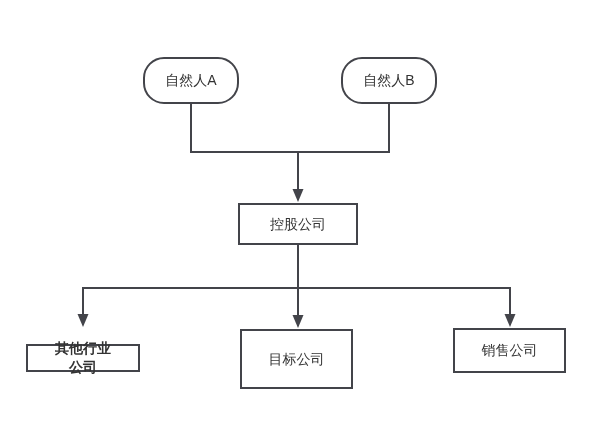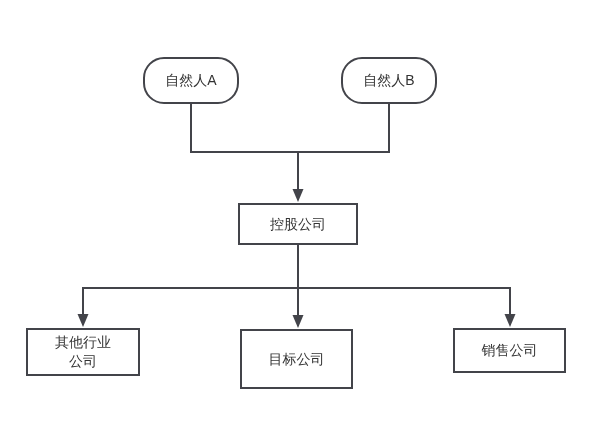--- a/index.html
+++ b/index.html
@@ -36,21 +36,21 @@
     line-height: 19px;
     color: #333333;
   }
   .node.rounded {
     border-radius: 21px;
   }
   
   #node-a       { left: 143px; top: 57px;  width: 96px;  height: 47px; }
   #node-b       { left: 341px; top: 57px;  width: 96px;  height: 47px; }
   #node-holding { left: 238px; top: 203px; width: 120px; height: 42px; }
-  #node-other   { left: 26px;  top: 328px; width: 114px; height: 48px; }
+  #node-other   { left: 26px;  top: 344px; width: 114px; height: 28px; font-weight: bold; }
   #node-target  { left: 240px; top: 329px; width: 113px; height: 60px; }
   #node-sales   { left: 453px; top: 328px; width: 113px; height: 45px; }
 </style>
 </head>
 <body>
 
 <div id="canvas">
 
   <svg id="edges" viewBox="0 0 600 431" xmlns="http://www.w3.org/2000/svg">
 

